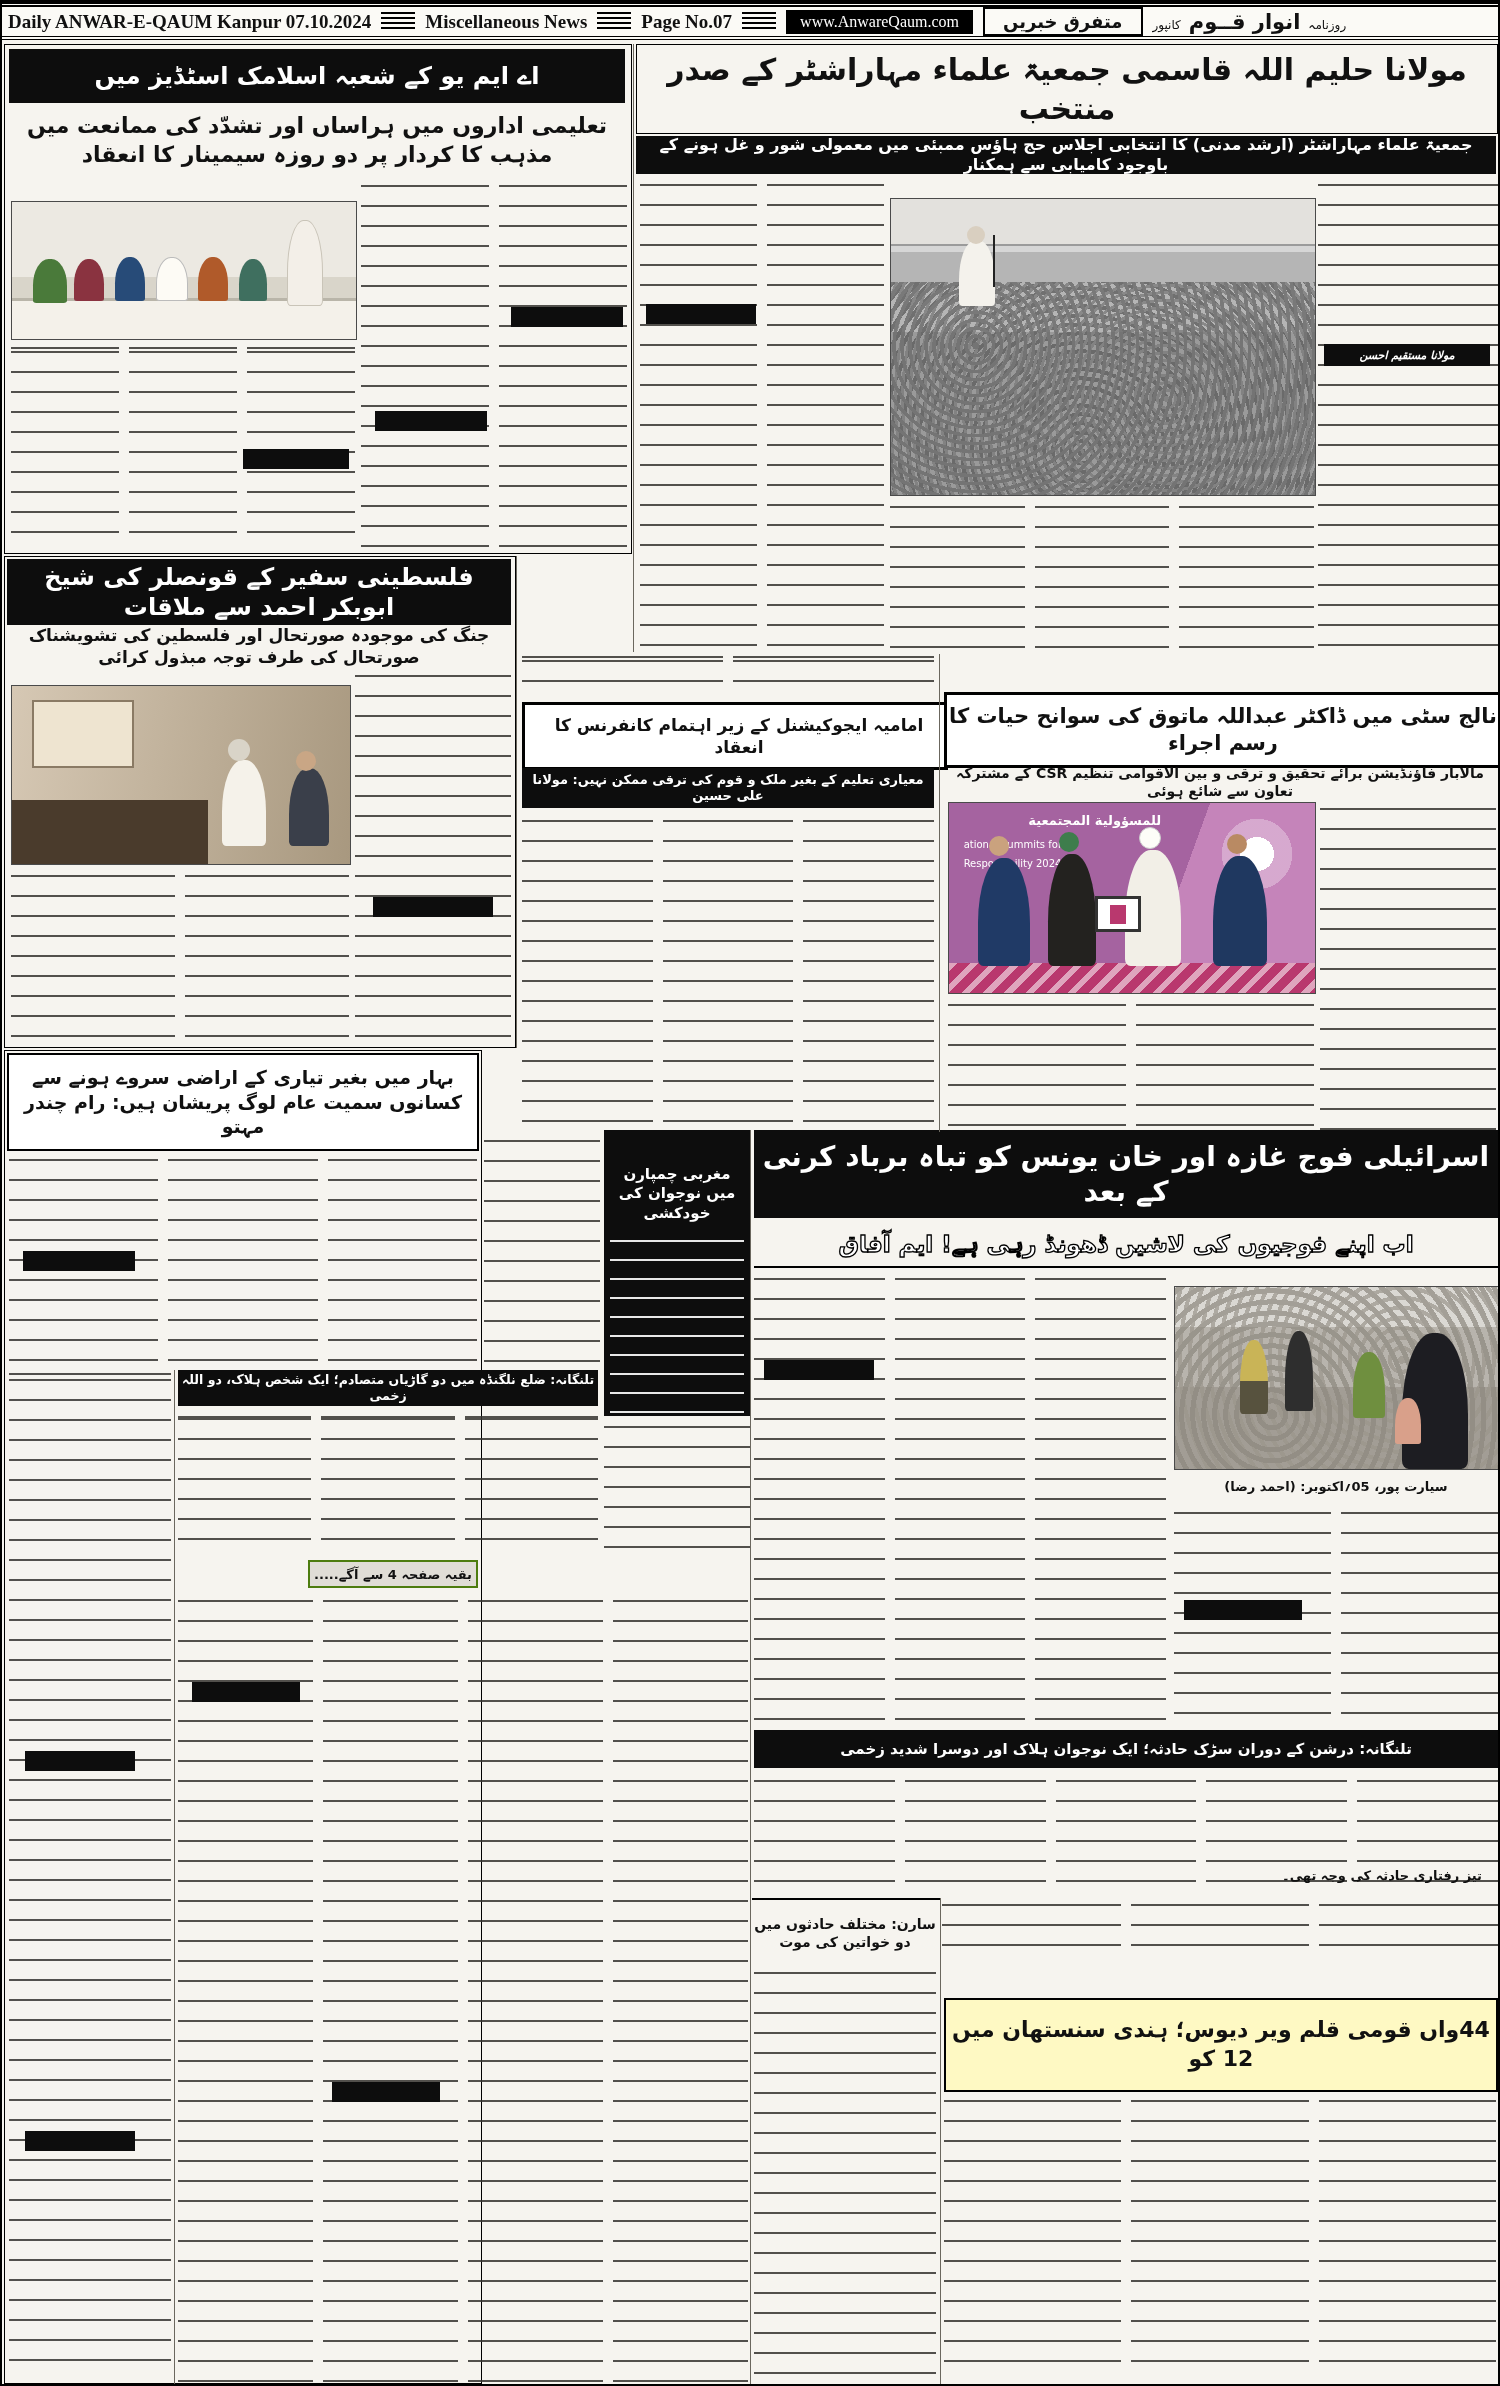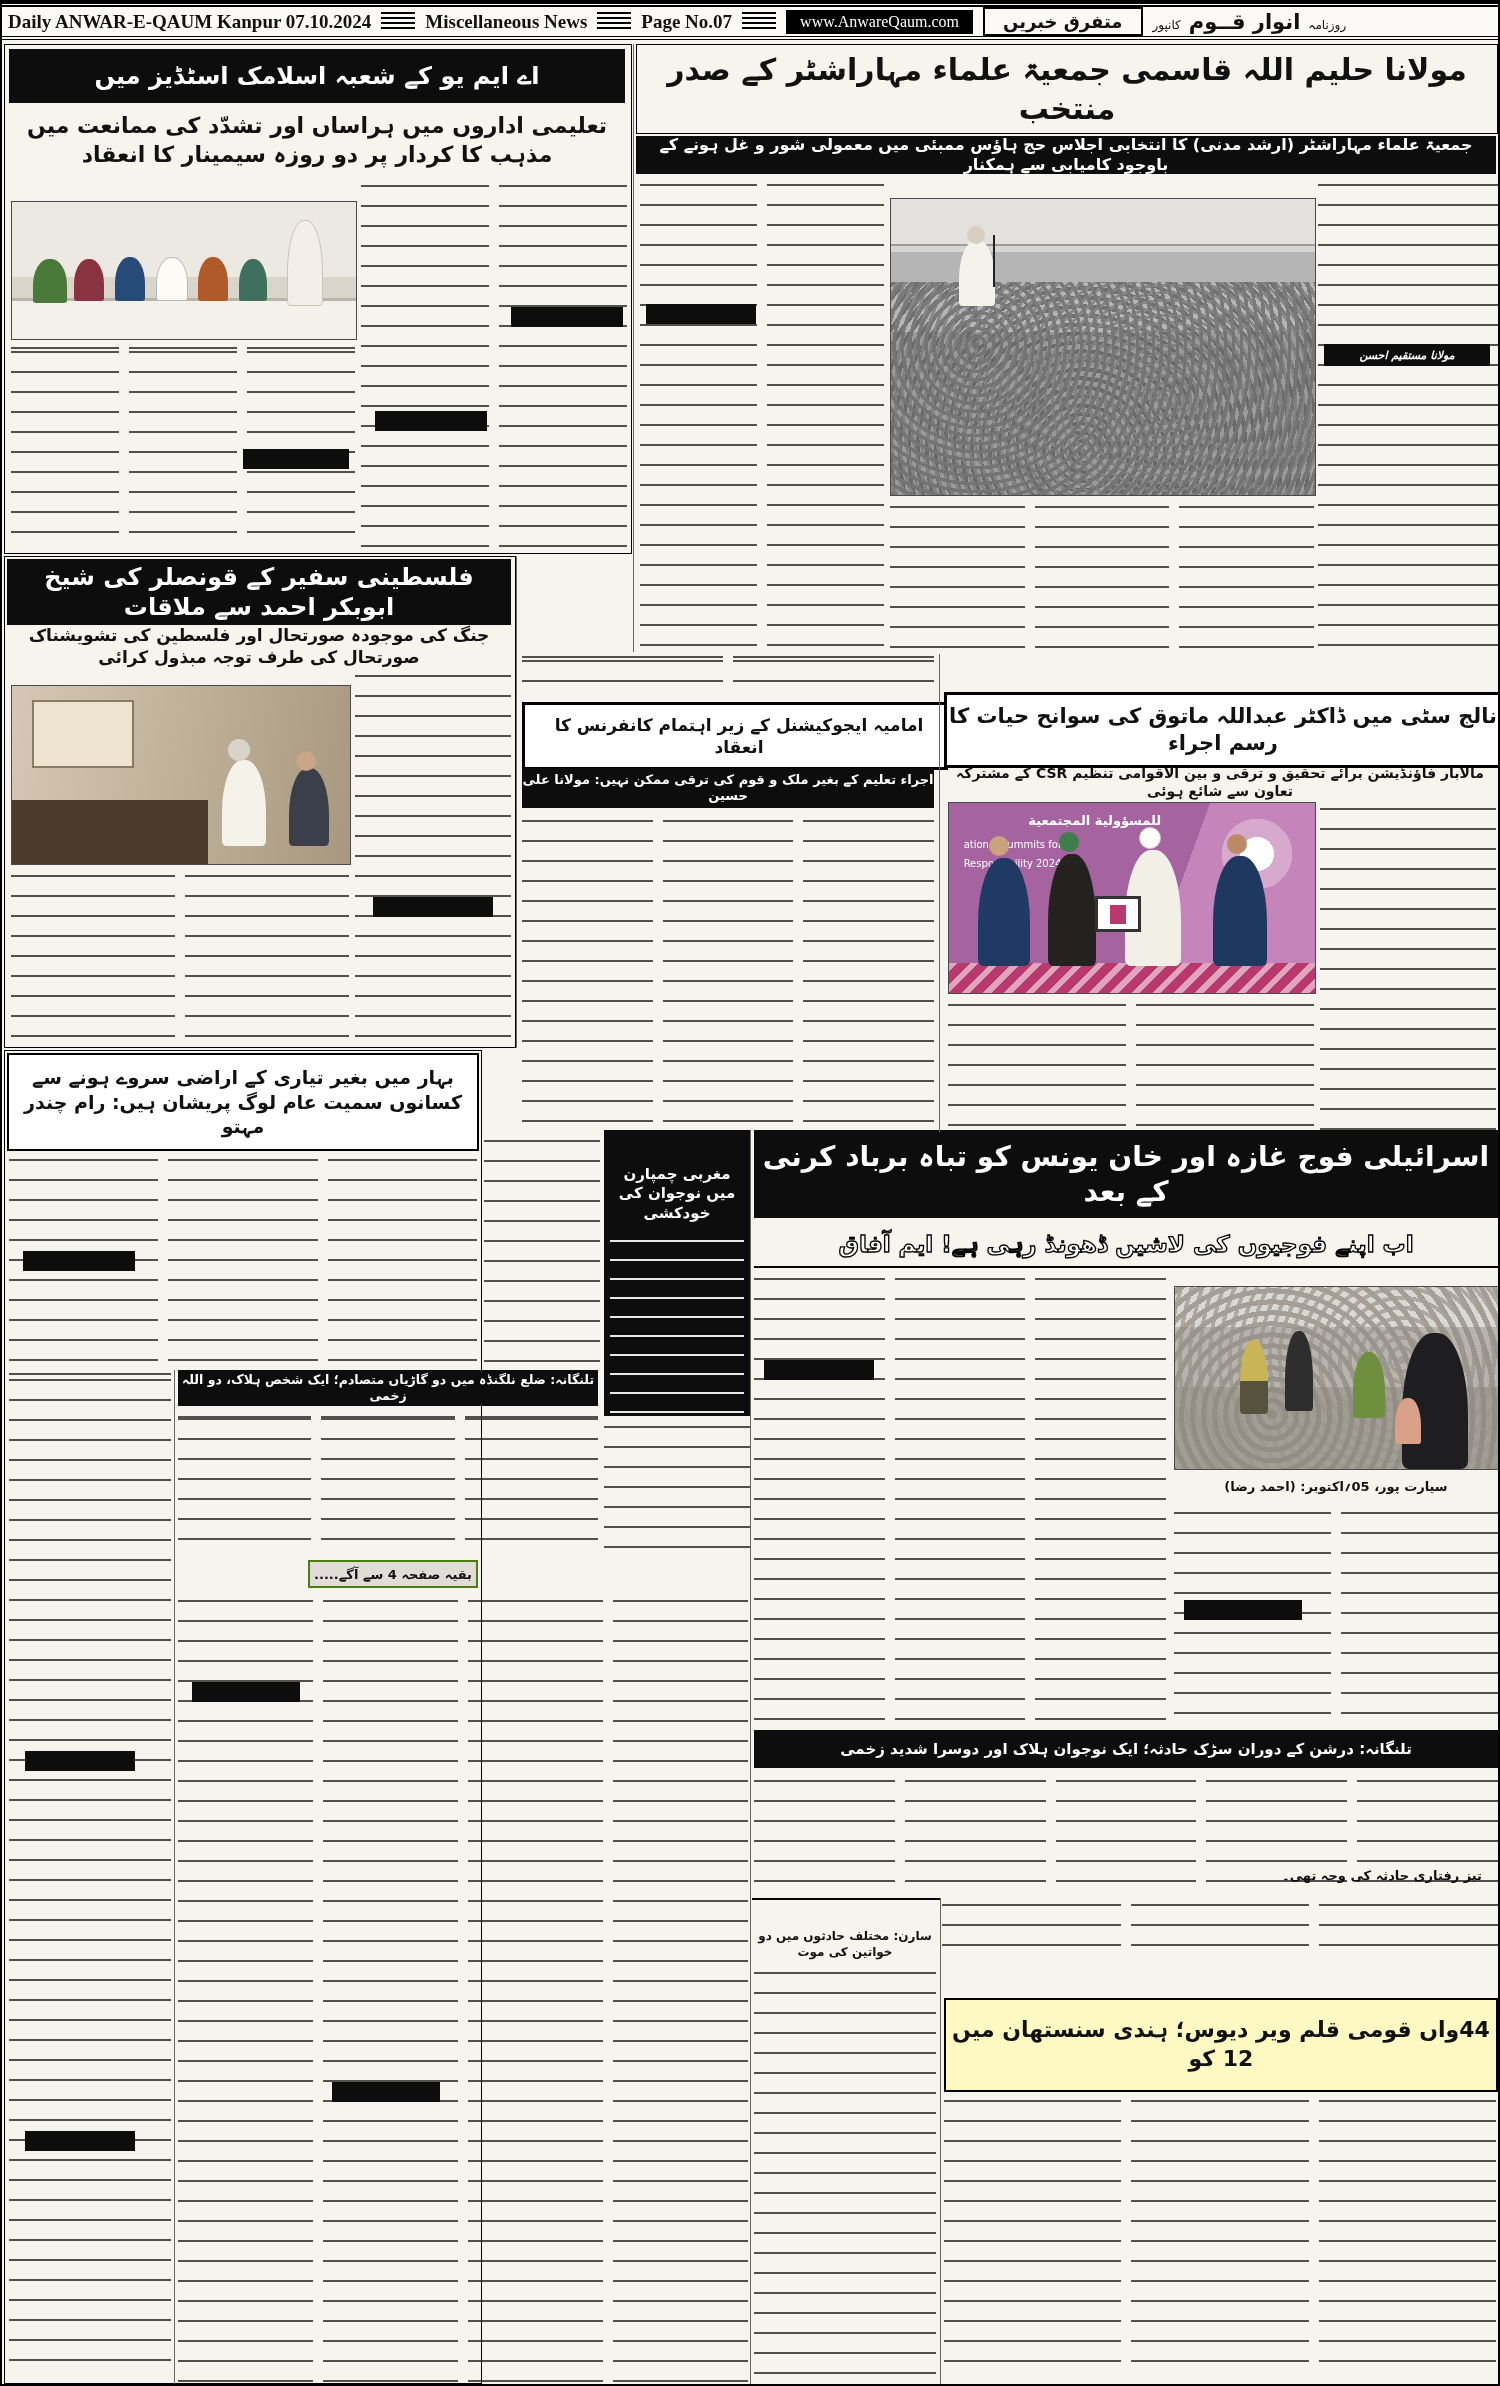--- a/index.html
+++ b/index.html
@@ -145,21 +145,21 @@
     </div>
     <div class="chip" style="left:368px;top:340px;width:120px;height:20px;"></div>
   </div>
 
   <div class="abs" style="left:516px;top:652px;width:420px;height:472px;">
     <div class="cols abs" style="left:4px;top:0;width:412px;height:44px;">
       <div class="col"></div>
       <div class="col"></div>
     </div>
     <div class="boxhead rtl" style="position:absolute;left:4px;top:48px;width:412px;height:62px;font-size:17px;padding-left:8px;">امامیہ ایجوکیشنل کے زیر اہتمام کانفرنس کا انعقاد</div>
-    <div class="strip rtl" style="position:absolute;left:4px;top:114px;width:412px;height:40px;font-size:13px;">اجراء تعلیم کے بغیر ملک و قوم کی ترقی ممکن نہیں: مولانا علی حسین</div>
+    <div class="strip rtl" style="position:absolute;left:4px;top:114px;width:412px;height:40px;font-size:13px;">معیاری تعلیم کے بغیر ملک و قوم کی ترقی ممکن نہیں: مولانا علی حسین</div>
     <div class="cols abs" style="left:4px;top:160px;width:412px;height:310px;">
       <div class="col"></div>
       <div class="col"></div>
       <div class="col"></div>
     </div>
   </div>
 
   <div class="abs" style="left:940px;top:688px;width:558px;height:442px;">
     <div class="boxhead rtl" style="position:absolute;left:2px;top:2px;width:552px;height:70px;font-size:21px;">نالج سٹی میں ڈاکٹر عبداللہ ماتوق کی سوانح حیات کا رسم اجراء</div>
     <div class="hl rtl" style="position:absolute;left:2px;top:74px;width:552px;height:36px;font-size:14px;">مالابار فاؤنڈیشن برائے تحقیق و ترقی و بین الاقوامی تنظیم CSR کے مشترکہ تعاون سے شائع ہوئی</div>
@@ -276,21 +276,21 @@
     <div class="col"></div>
   </div>
   <div class="cols abs" style="left:940px;top:1896px;width:556px;height:56px;">
     <div class="col"></div>
     <div class="col"></div>
     <div class="col"></div>
   </div>
   <div class="caption abs" style="left:1180px;top:1860px;width:300px;height:26px;justify-content:flex-start;">تیز رفتاری حادثہ کی وجہ تھی۔</div>
 
   <div class="abs" style="left:750px;top:1896px;width:188px;height:488px;border-top:2px solid #000;">
-    <div class="hl rtl" style="position:absolute;left:0;top:16px;width:186px;height:58px;font-size:12px;">سارن: مختلف حادثوں میں دو خواتین کی موت</div>
+    <div class="hl rtl" style="position:absolute;left:0;top:4px;width:186px;height:58px;font-size:14px;">سارن: مختلف حادثوں میں دو خواتین کی موت</div>
     <div class="cols" style="position:absolute;left:2px;top:66px;width:182px;height:414px;">
       <div class="col"></div>
     </div>
   </div>
 
   <div class="abs" style="left:940px;top:1992px;width:558px;height:392px;">
     <div class="grayhead rtl" style="position:absolute;left:2px;top:4px;width:550px;height:90px;font-size:22px;">44واں قومی قلم ویر دیوس؛ ہندی سنستھان میں 12 کو</div>
     <div class="cols" style="position:absolute;left:2px;top:100px;width:552px;height:280px;">
       <div class="col"></div>
       <div class="col"></div>

